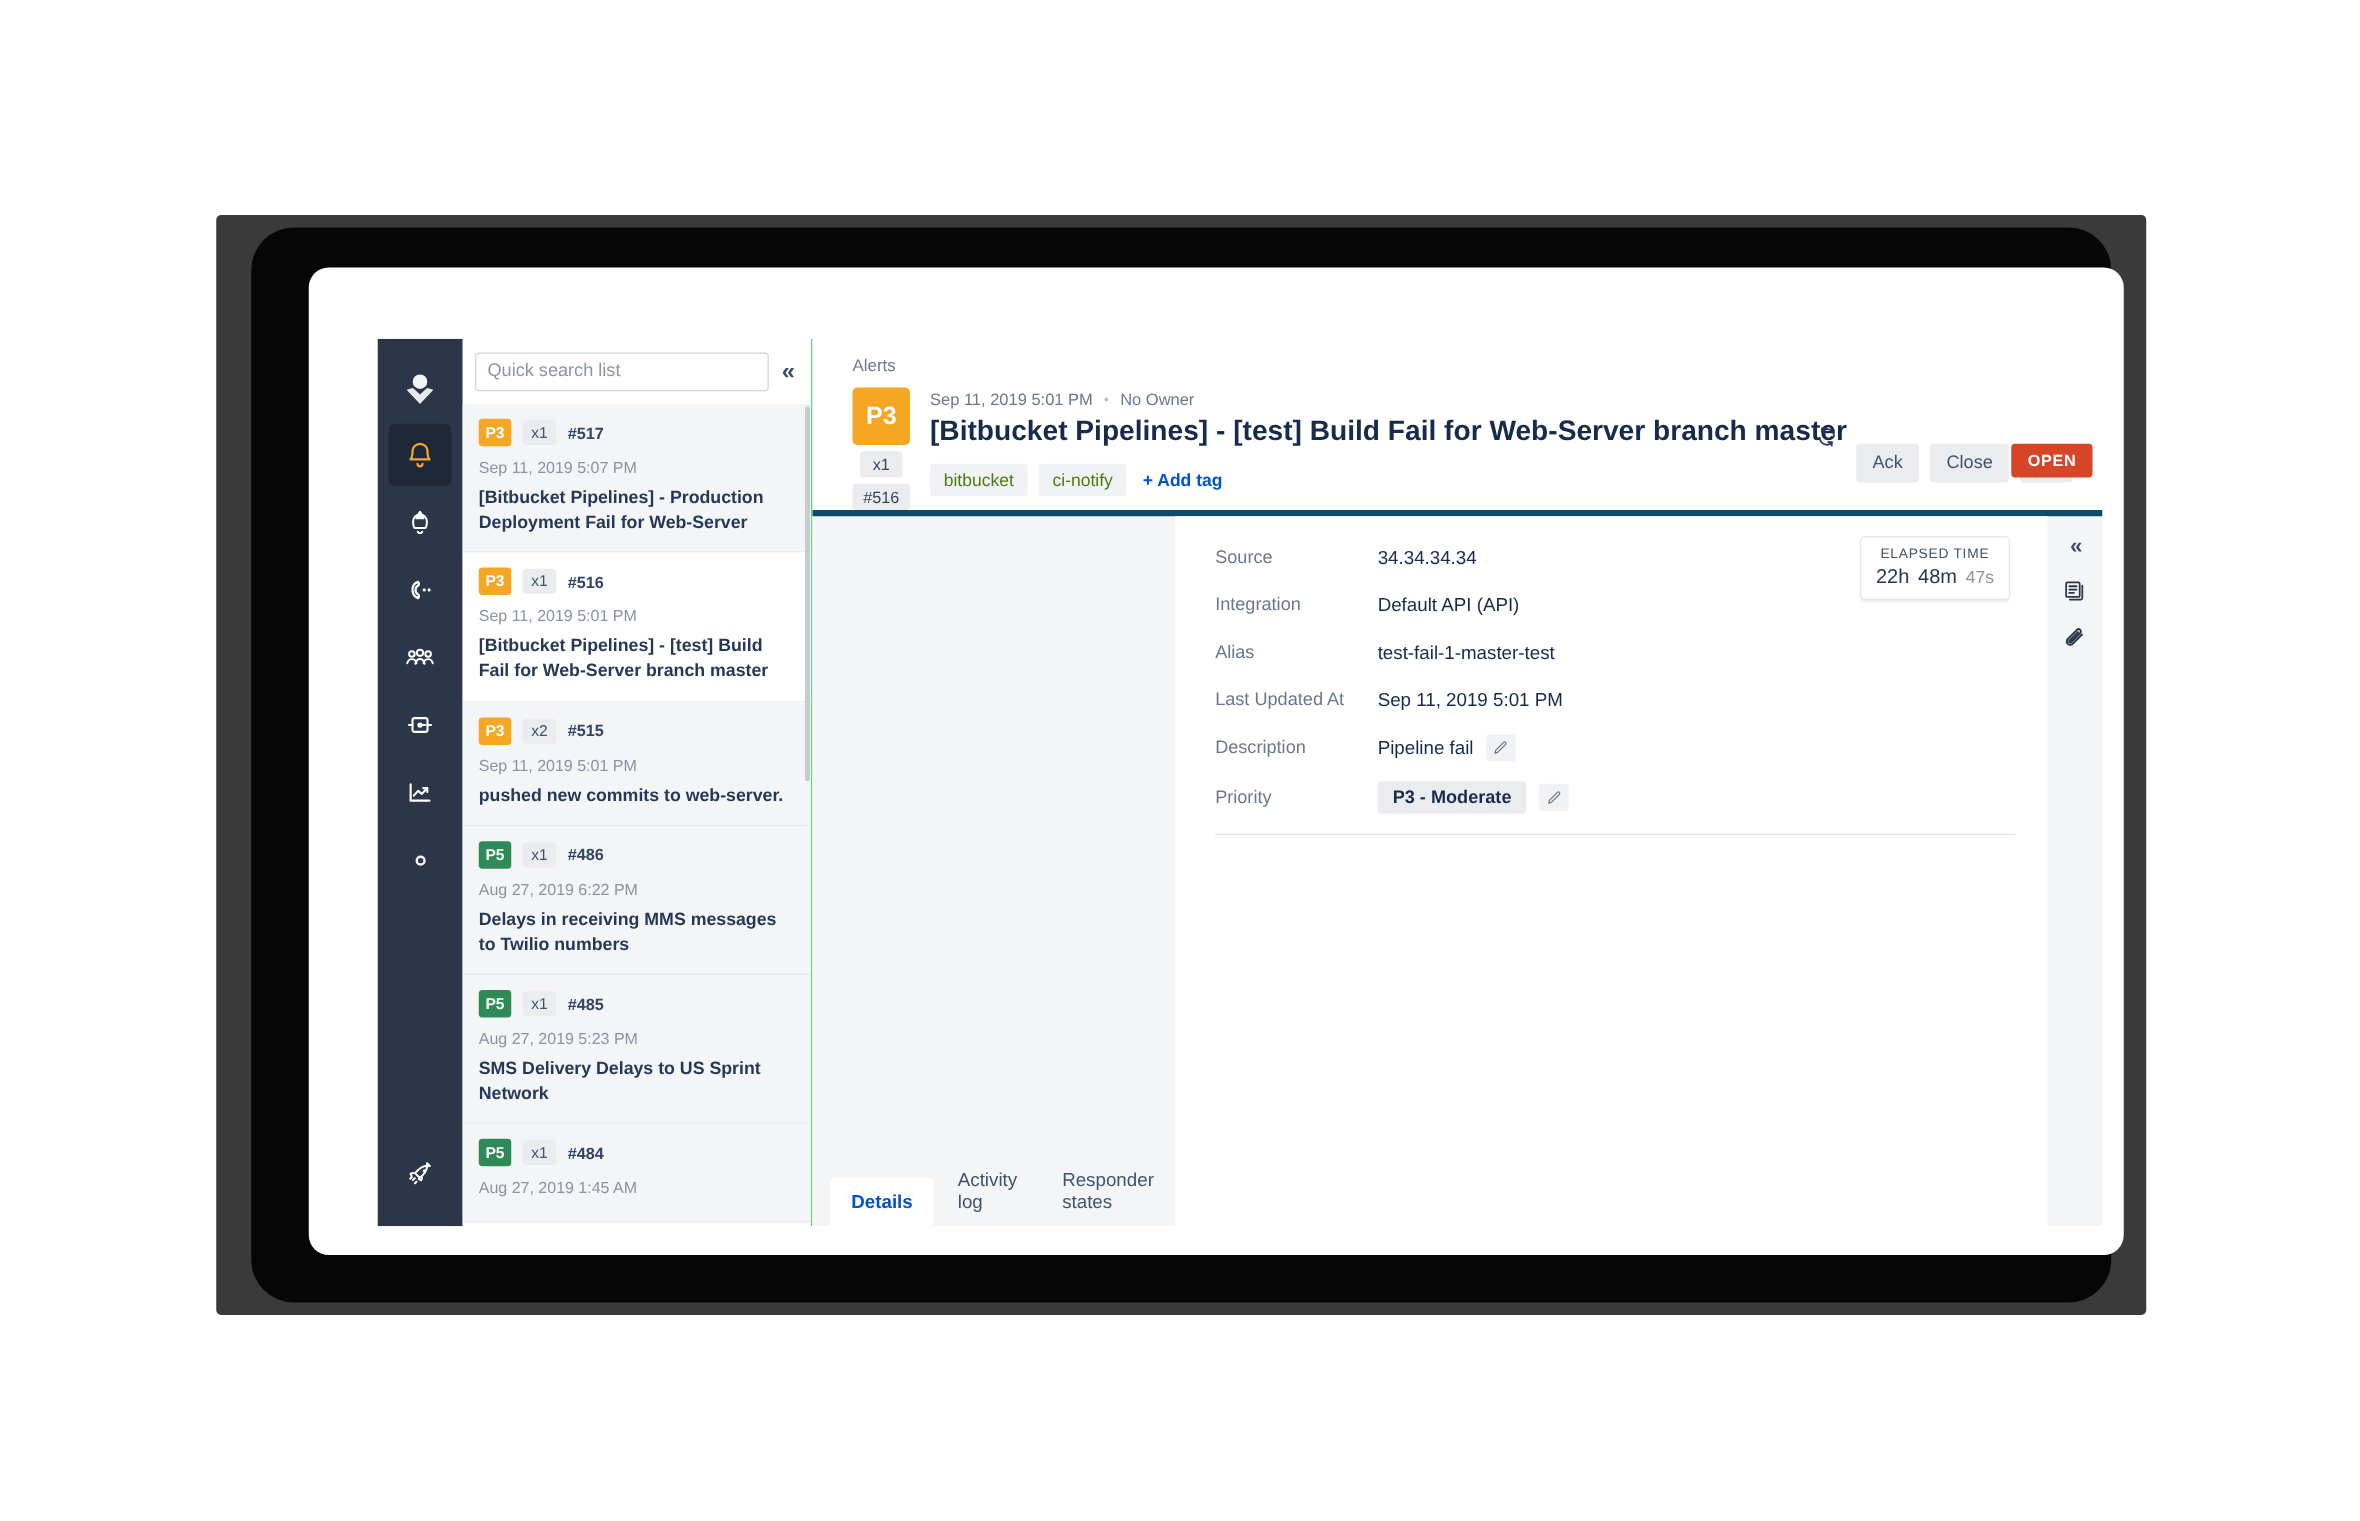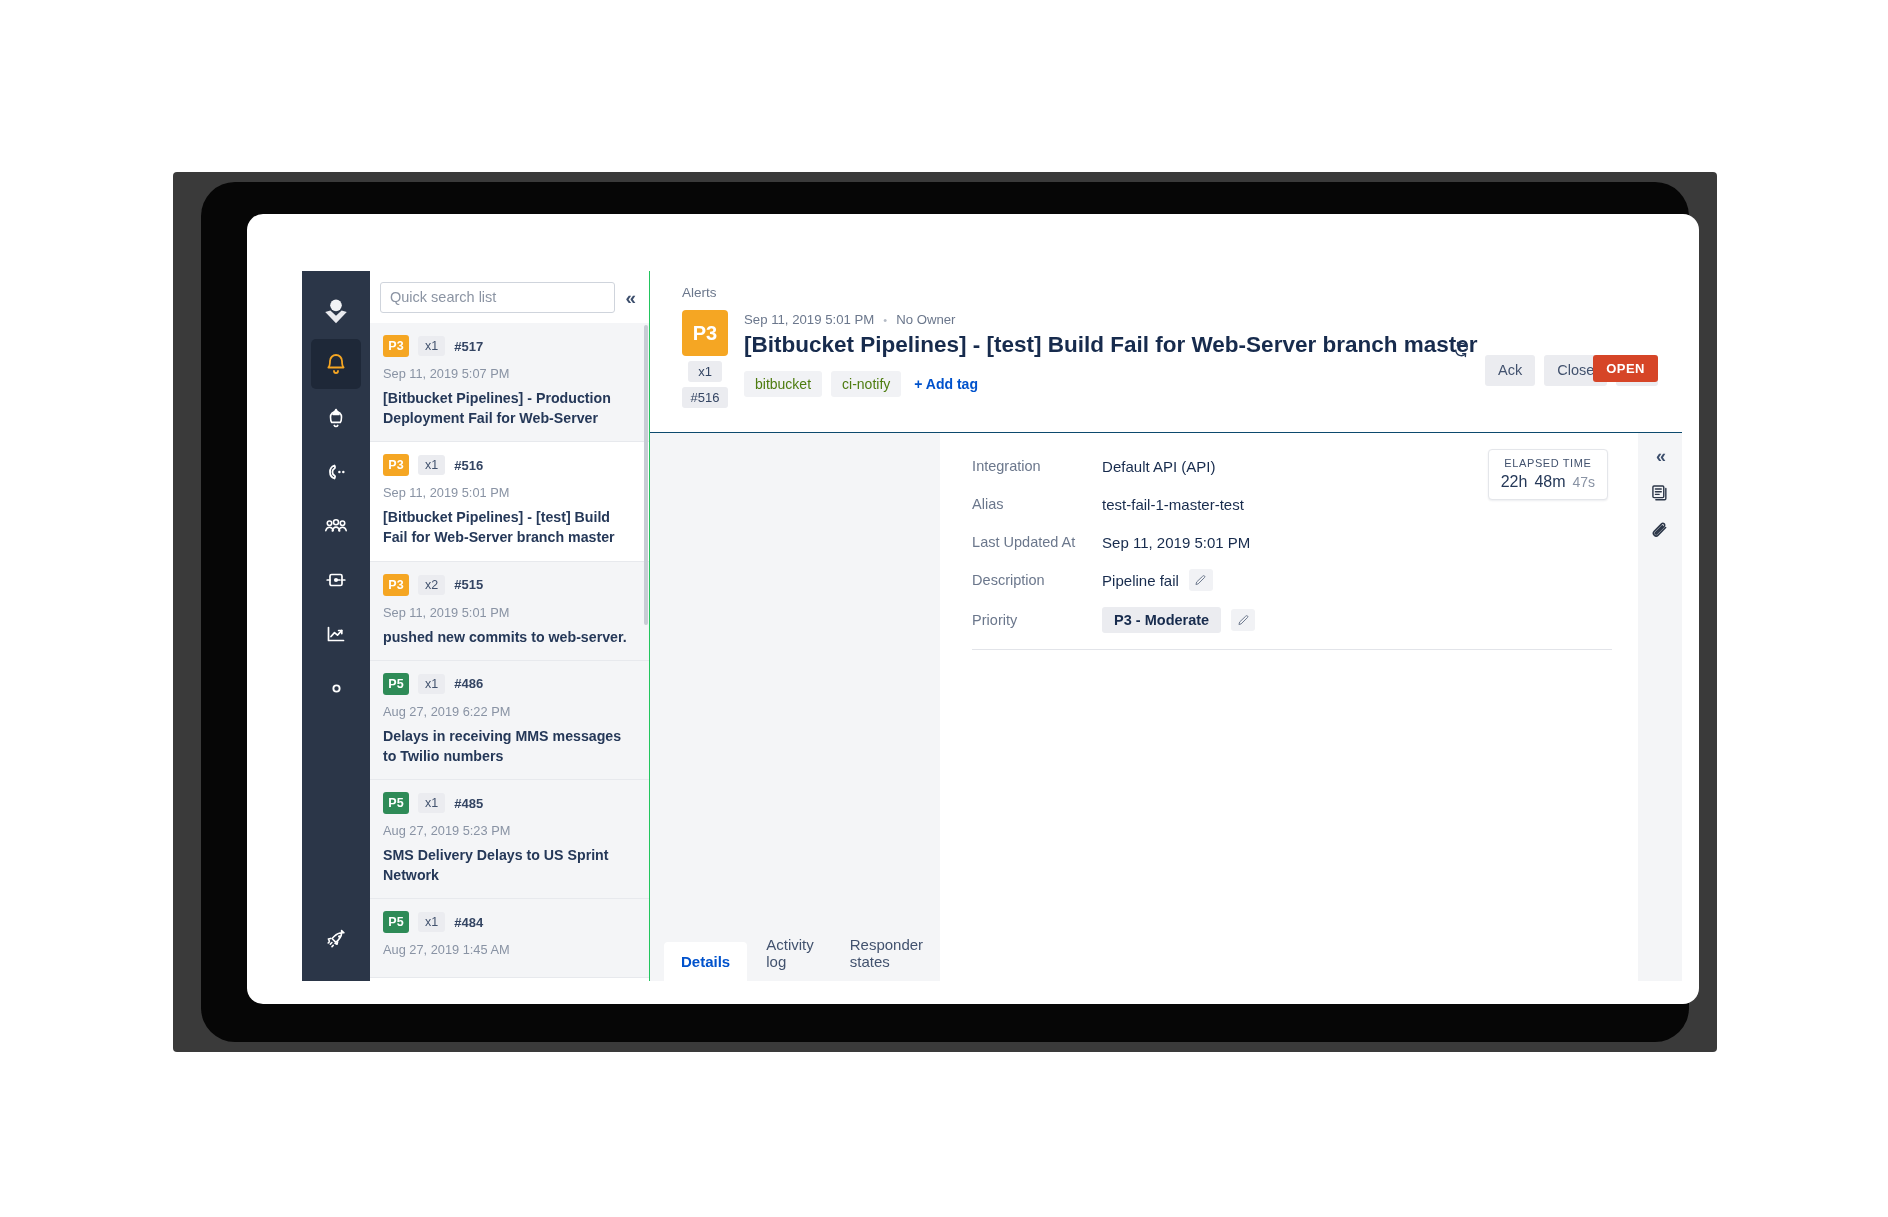--- a/index.html
+++ b/index.html
@@ -171,22 +171,22 @@
 
   
   #detail-col {
     flex: 1;
     display: flex; flex-direction: column;
     min-width: 0;
     background: #fff;
   }
 
   #detail-header {
-    padding: 14px 22px 24px 32px;
-    border-bottom: 1px solid #0c4a6e;
+    padding: 14px 22px 0 32px;
+    border-bottom: 5px solid #0c4a6e;
     position: relative;
   }
   #breadcrumb {
     color: #6b778c;
     font-size: 13.5px;
     margin-bottom: 10px;
   }
   #header-body { display: flex; gap: 16px; }
   #header-badges {
     width: 46px;
@@ -262,21 +262,21 @@
     font-size: 14.5px;
     font-family: "Liberation Sans", sans-serif;
     padding: 7px 13px;
     cursor: pointer;
     line-height: 1.2;
     margin-top: 42px;
   }
   #more-actions-button { letter-spacing: 1.5px; font-weight: bold; padding: 7px 11px; }
   #status-badge-row {
     position: absolute;
-    right: 24px; top: 84px;
+    right: 8px; top: 84px;
   }
   #status-badge {
     background: #d64527;
     color: #fff;
     font-size: 13px;
     font-weight: bold;
     letter-spacing: 0.5px;
     border-radius: 3px;
     padding: 6px 13px;
     display: inline-block;
@@ -633,20 +633,26 @@
               <div id="tab-bar">
                 <div class="tab active">Details</div>
                 <div class="tab">Activity log</div>
                 <div class="tab">Responder states</div>
               </div>
 
               <div id="tab-panel">
 
                 <div id="details-table">
 
+                  <div class="detail-row">
+                    <div class="detail-label">Source</div>
+                    <div class="detail-value">
+                      <span>34.34.34.34</span>
+                    </div>
+                  </div>
 
                   <div class="detail-row">
                     <div class="detail-label">Integration</div>
                     <div class="detail-value">
                       <span>Default API (API)</span>
                     </div>
                   </div>
 
                   <div class="detail-row">
                     <div class="detail-label">Alias</div>

